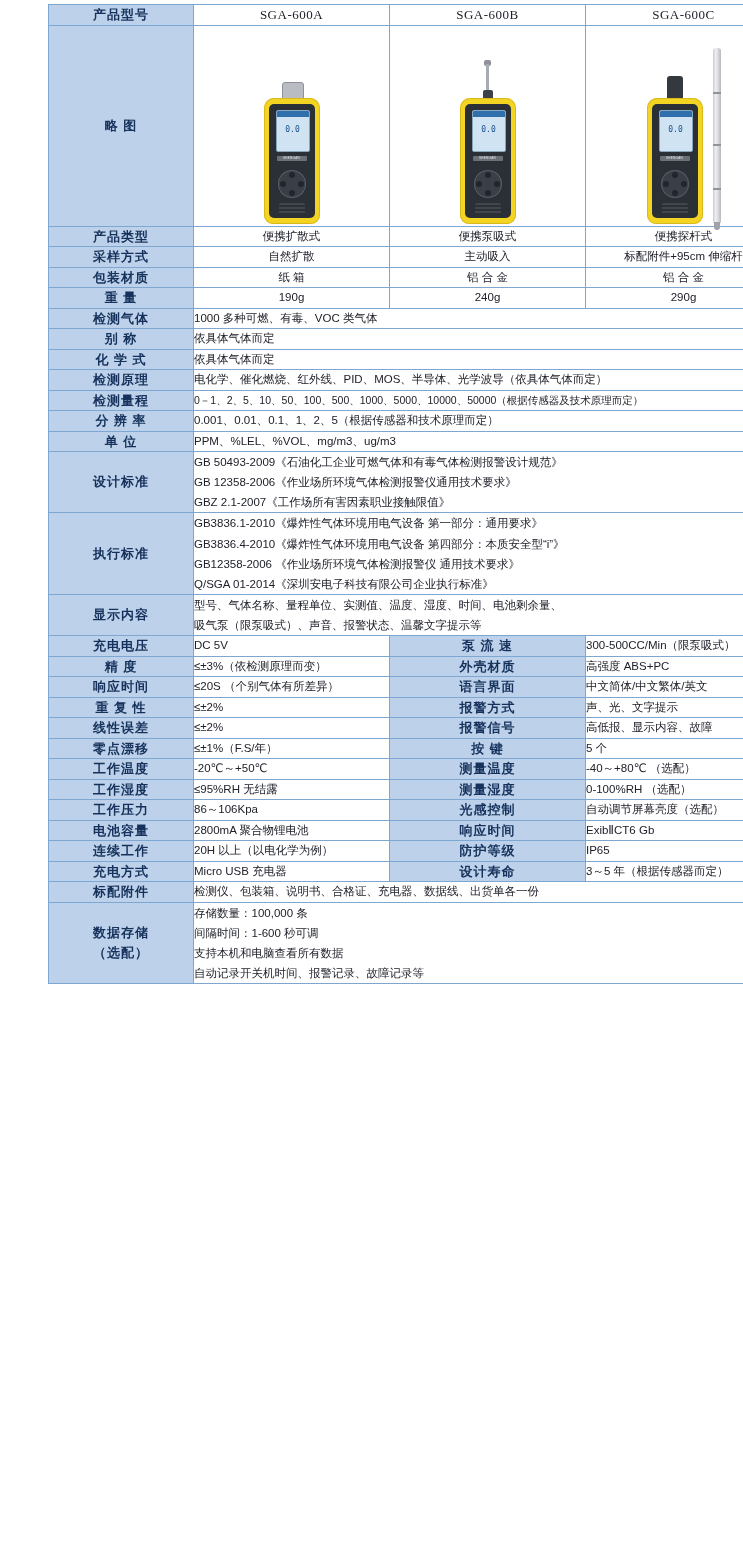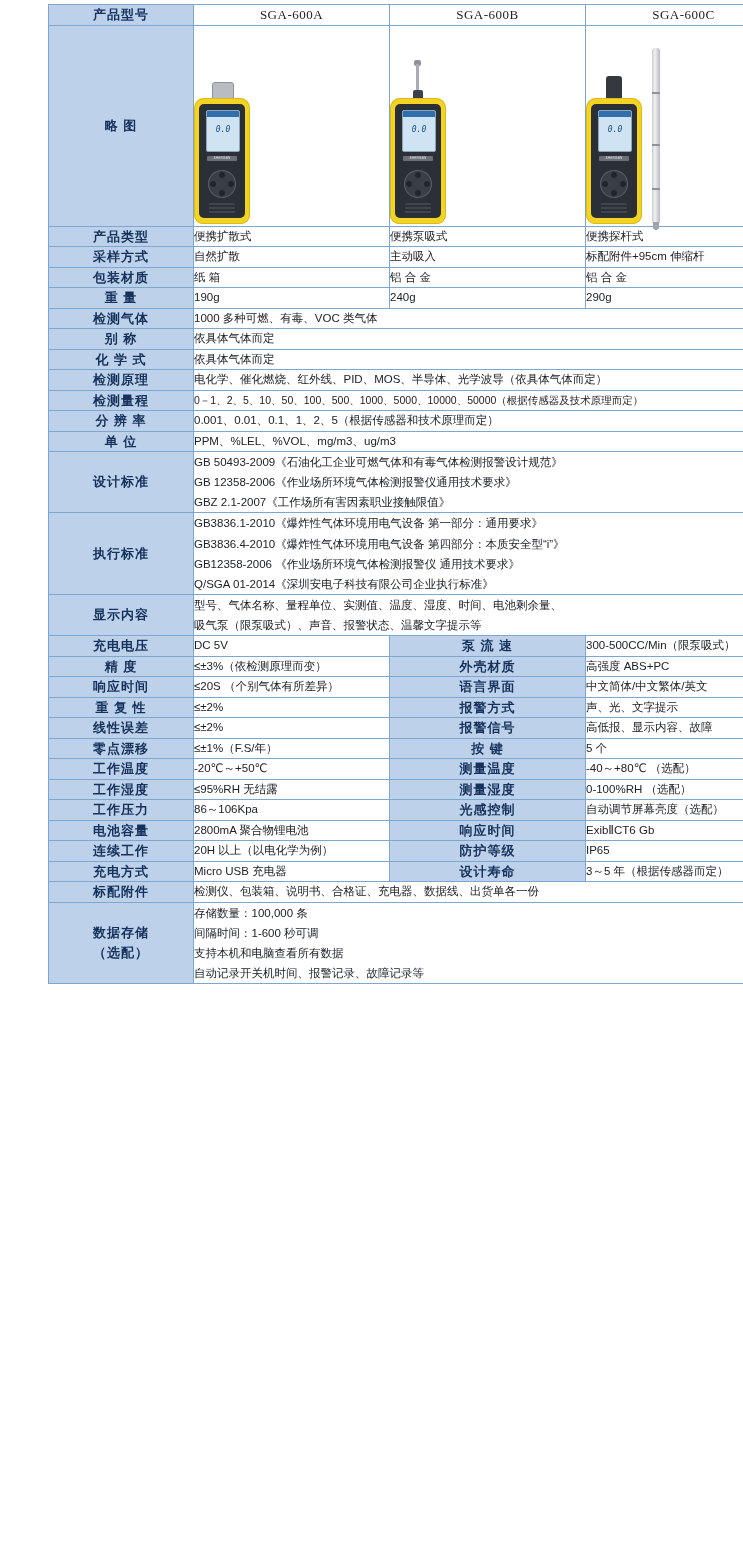--- a/index.html
+++ b/index.html
@@ -40,21 +40,21 @@
     line-height: 1.5;
   }
   .val {
     background: #ffffff;
     color: #20222b;
     font-size: 11.5px;
     padding: 7px 8px;
     line-height: 1.65;
   }
   .val.center {
-    text-align: left;
+    text-align: center;
   }
   .val.tiny {
     font-size: 10.5px;
   }
   .hdr-model {
     background: #ffffff;
     text-align: center;
     font-size: 13px;
     color: #20222b;
     padding: 9px 4px;
@@ -67,22 +67,22 @@
     text-align: center;
     vertical-align: middle;
   }
   .multiline div {
     line-height: 1.75;
   }
   
   .device-wrap {
     display: flex;
     align-items: flex-end;
+    justify-content: center;
     height: 196px;
-    font-style: italic;
   }
   .detector {
     position: relative;
     width: 56px;
   }
   .body {
     position: relative;
     width: 56px;
     height: 126px;
     background: #f4d423;

